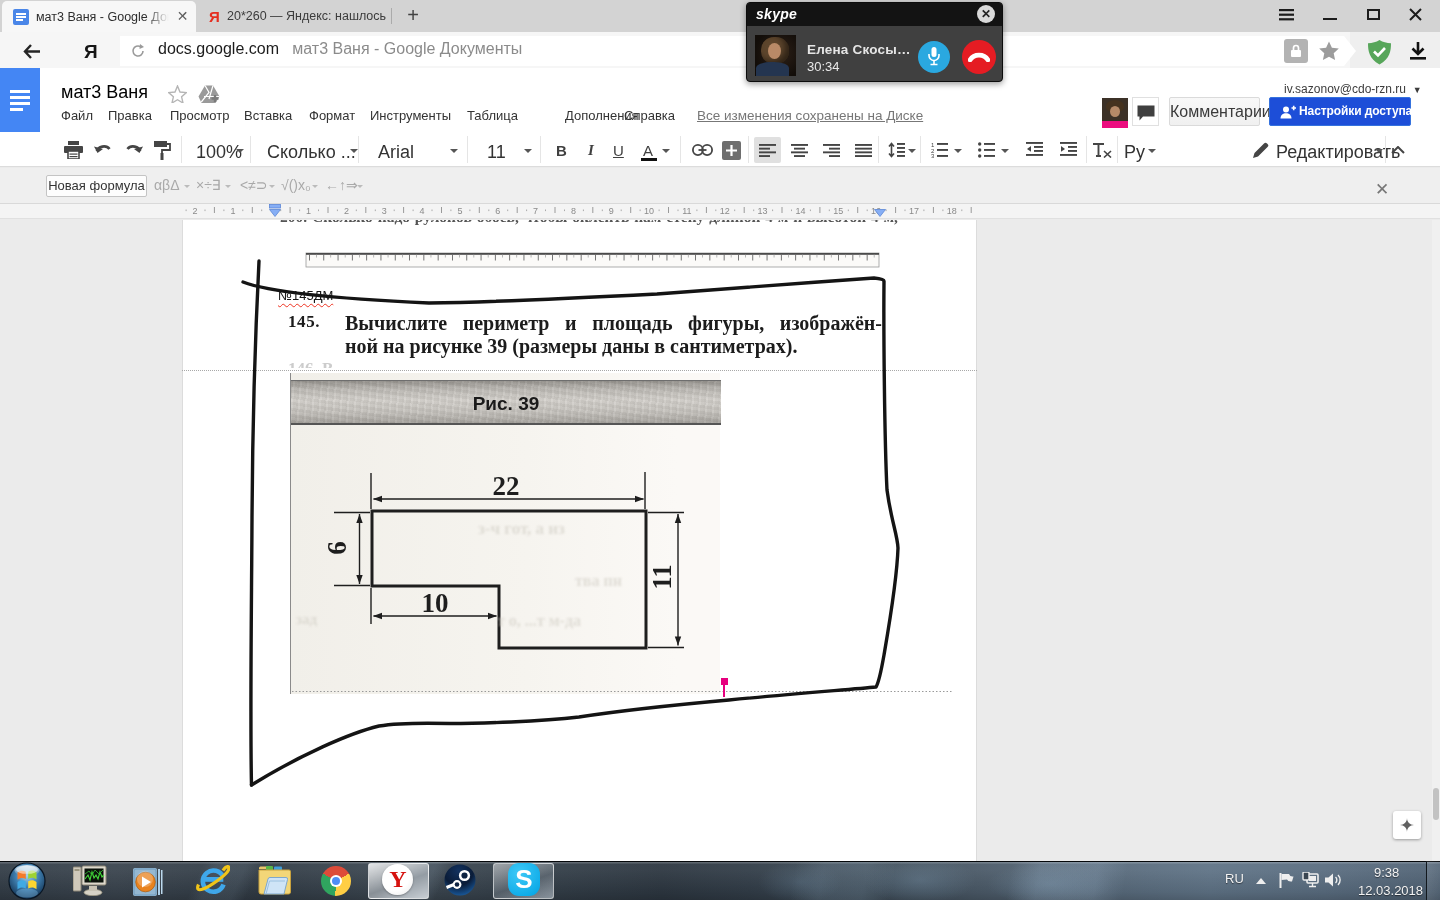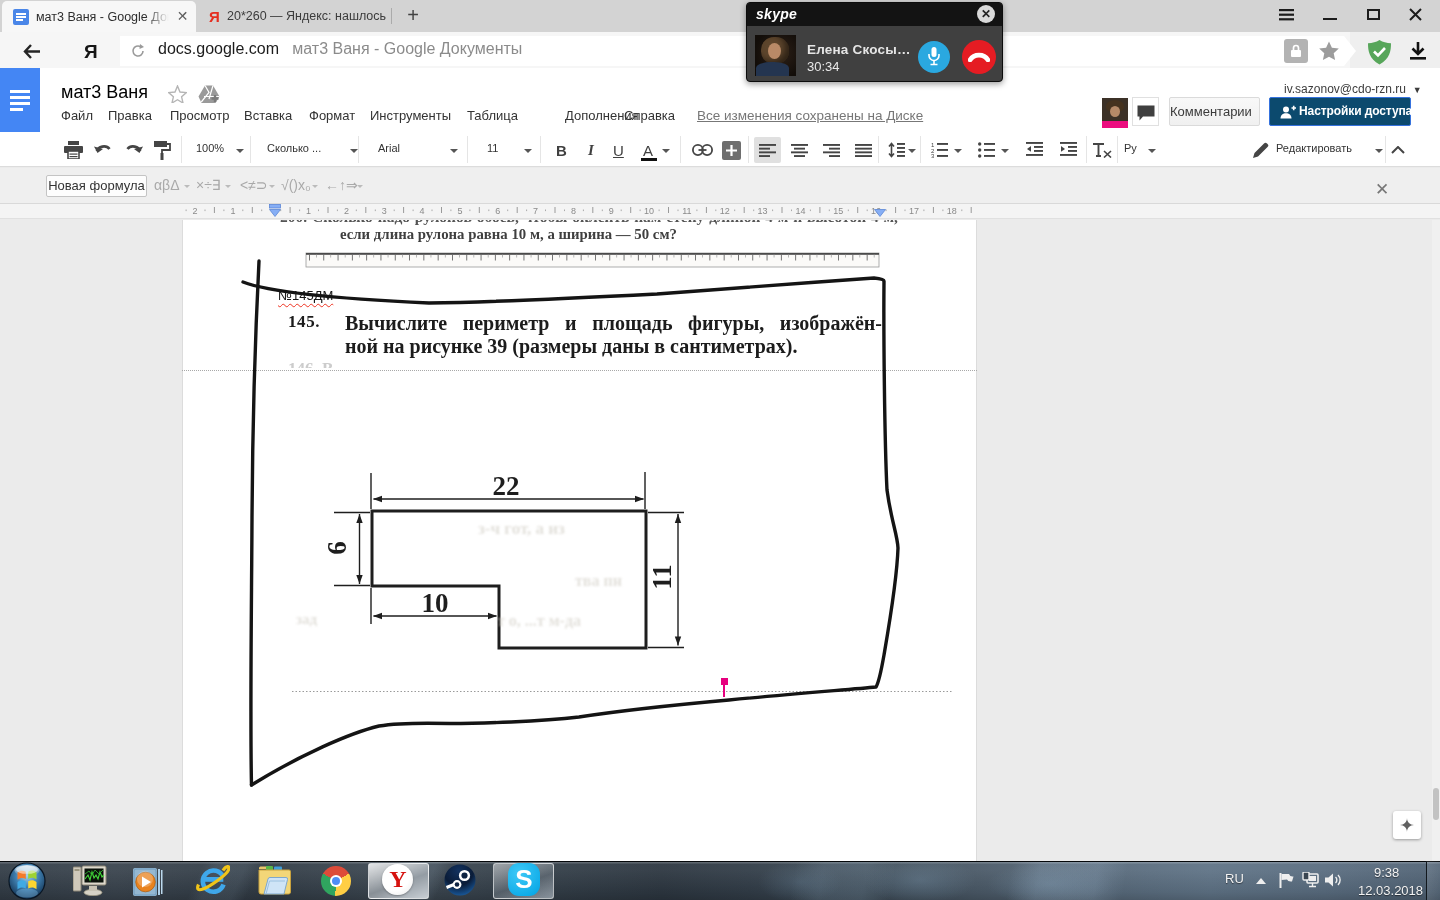--- a/index.html
+++ b/index.html
@@ -36,27 +36,27 @@
 #dstar{left:168px;top:85px;width:19px;height:18px}
 #ddrive{left:198px;top:85px;width:22px;height:19px}
 .menu{top:108px;font-size:13px;color:#333}
 #savelink{left:697px;top:108px;font-size:13.5px;color:#777;text-decoration:underline}
 #email{left:1284px;top:82px;font-size:12px;color:#3c3c3c}
 #avatar{left:1102px;top:98px;width:26px;height:30px;background:#3c3127;overflow:hidden}
 #avatar .face{position:absolute;left:8px;top:8px;width:10px;height:11px;border-radius:50%;background:#b68a68}
 #avatar .hair{position:absolute;left:4px;top:2px;width:18px;height:12px;border-radius:50% 50% 40% 40%;background:#46331f}
 #avatar .pink{position:absolute;left:0;bottom:0;width:26px;height:7px;background:#ec0d7f}
 #cbtn{left:1132px;top:97px;width:27px;height:29px;background:#fff;border:1px solid #e0e0e0}
-#commentbtn{left:1169px;top:97px;width:91px;height:29px;background:linear-gradient(#f8f8f8,#f0f0f0);border:1px solid #dadada;border-radius:2px;font-size:13px;color:#3a3a3a;text-align:left;line-height:27px}
-#sharebtn{left:1269px;top:97px;width:142px;height:29px;background:#0c4a6e;border:1px solid #3572de;border-radius:2px;color:#fff;font-size:12px;font-weight:bold;text-align:left;line-height:27px;white-space:nowrap;letter-spacing:-0.1px}
+#commentbtn{left:1169px;top:97px;width:91px;height:29px;background:linear-gradient(#f8f8f8,#f0f0f0);border:1px solid #dadada;border-radius:2px;font-size:16px;color:#3a3a3a;text-align:left;line-height:27px}
+#sharebtn{left:1269px;top:97px;width:142px;height:29px;background:#1d4ed8;border:1px solid #3572de;border-radius:2px;color:#fff;font-size:12px;font-weight:bold;text-align:left;line-height:27px;white-space:nowrap;letter-spacing:-0.1px}
 #sharebtn span{margin-left:29px}
 
 #toolbar{left:0;top:132px;width:1440px;height:35px;background:#fff;border-bottom:1px solid #dcdcdc}
 .tsep{top:136px;width:1px;height:27px;background:#e5e5e5}
-.tbtxt{top:142px;font-size:11px;color:#333}
+.tbtxt{top:142px;font-size:18px;color:#333}
 .caret{width:0;height:0;border-left:4px solid transparent;border-right:4px solid transparent;border-top:4px solid #555}
 .tbB{font-weight:bold;font-size:15px;color:#404040}
 .selbox{left:754px;top:137px;width:27px;height:26px;background:#e0e0e0;border-radius:2px}
 
 #fbar{left:0;top:168px;width:1440px;height:36px;background:#efefef;border-bottom:1px solid #d9d9d9}
 #nf{left:46px;top:175px;width:101px;height:22px;background:#fdfdfd;border:1px solid #c4c4c4;border-radius:2px;font-size:13px;color:#333;text-align:center;line-height:20px;white-space:nowrap}
 .fsym{top:177px;font-size:14px;color:#a9a9a9}
 .fcaret{top:185px;width:0;height:0;border-left:3.5px solid transparent;border-right:3.5px solid transparent;border-top:3.5px solid #bbb}
 #fx{left:1375px;top:179px;font-size:17px;color:#777}
 
@@ -456,23 +456,27 @@
       <rect x="961.3" y="209.5" width="1" height="1.6" fill="#aaa"></rect>
       <rect x="970.7" y="207" width="1" height="6" fill="#9a9a9a"></rect>
       <rect x="269.5" y="204.5" width="11" height="3.5" fill="#86aef5" stroke="#5b86d6" stroke-width=".8"></rect>
       <path d="M269.5,209.5 h11 l-5.5,7 Z" fill="#86aef5" stroke="#5b86d6" stroke-width=".8"></path>
       <path d="M874.5,209.5 h11 l-5.5,7 Z" fill="#86aef5" stroke="#5b86d6" stroke-width=".8"></path>
     </svg>
   </div>
 
 <div class="abs" id="canvas">
  <div id="page"></div>
+ <div class="abs" id="scan">
+      <div id="scanhdr">
+        <div>Рис. 39</div>
+      </div>
+    </div>
  <div id="pgline"></div>
  <div class="abs scantxt" id="scanline1">200. Сколько надо рулонов обоев, чтобы оклеить нам стену длиной 4 м и высотой 4 м,</div>
- <div class="abs scantxt" id="scanline2">если длина рулона равна 10 м, а ширина — 50 см?</div>
  <svg class="abs" style="left:0;top:0" width="1432" height="641" viewBox="0 220 1432 641">
 
    <rect x="306" y="253" width="573" height="14" fill="#fbfaf8" stroke="#9a9a9a" stroke-width="0.8"></rect>
    <rect x="306" y="253" width="573" height="1.8" fill="#4a4a4a"></rect>
    <rect x="309.0" y="254.5" width="0.9" height="6" fill="#666"></rect>
       <rect x="316.1" y="254.5" width="0.7" height="3" fill="#999"></rect>
       <rect x="323.3" y="254.5" width="0.9" height="6" fill="#666"></rect>
       <rect x="330.4" y="254.5" width="0.7" height="3" fill="#999"></rect>
       <rect x="337.6" y="254.5" width="0.9" height="6" fill="#666"></rect>
       <rect x="344.8" y="254.5" width="0.7" height="3" fill="#999"></rect>

